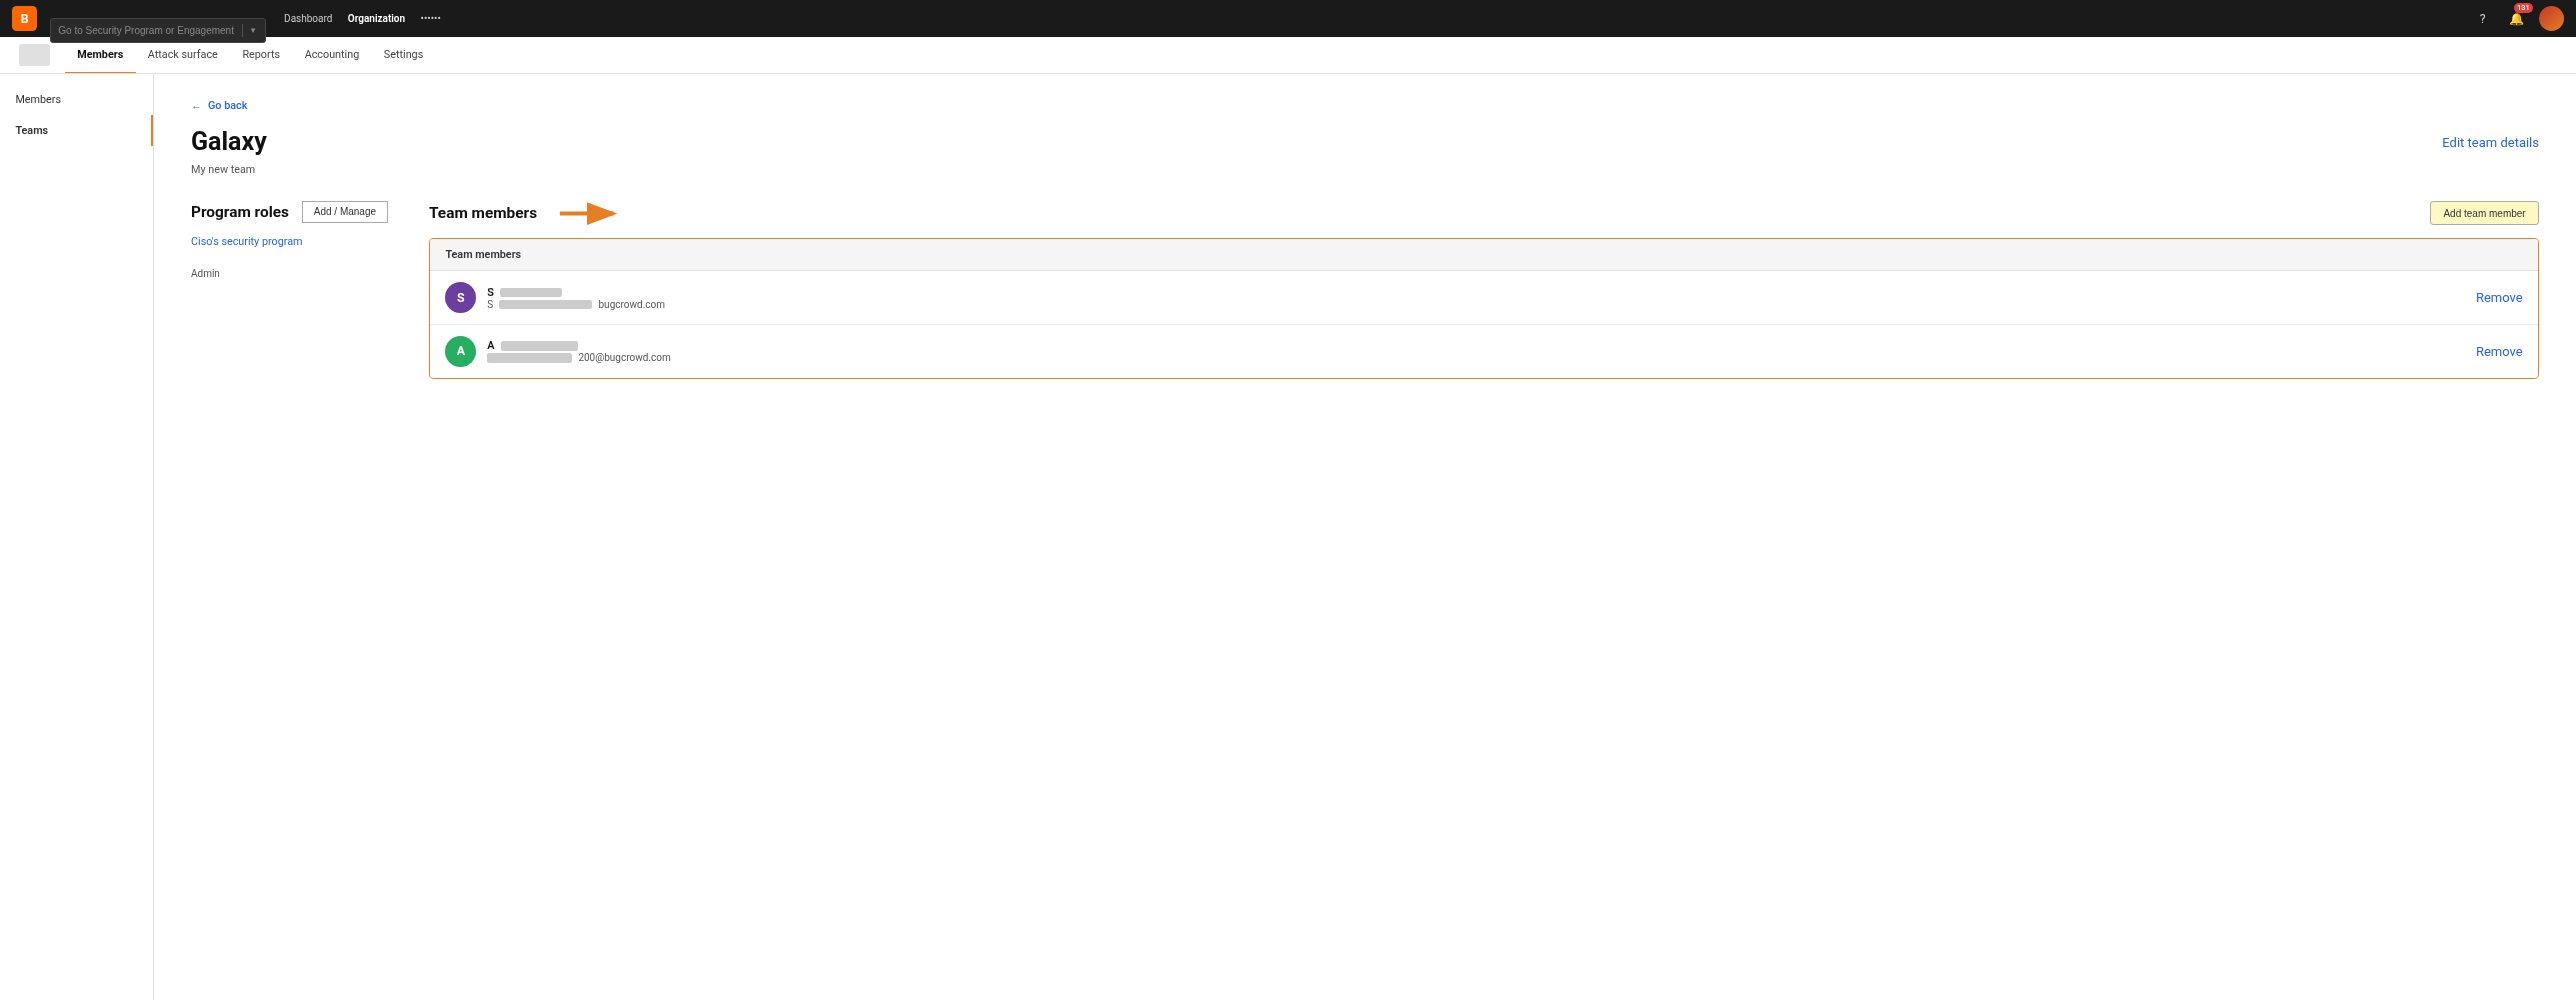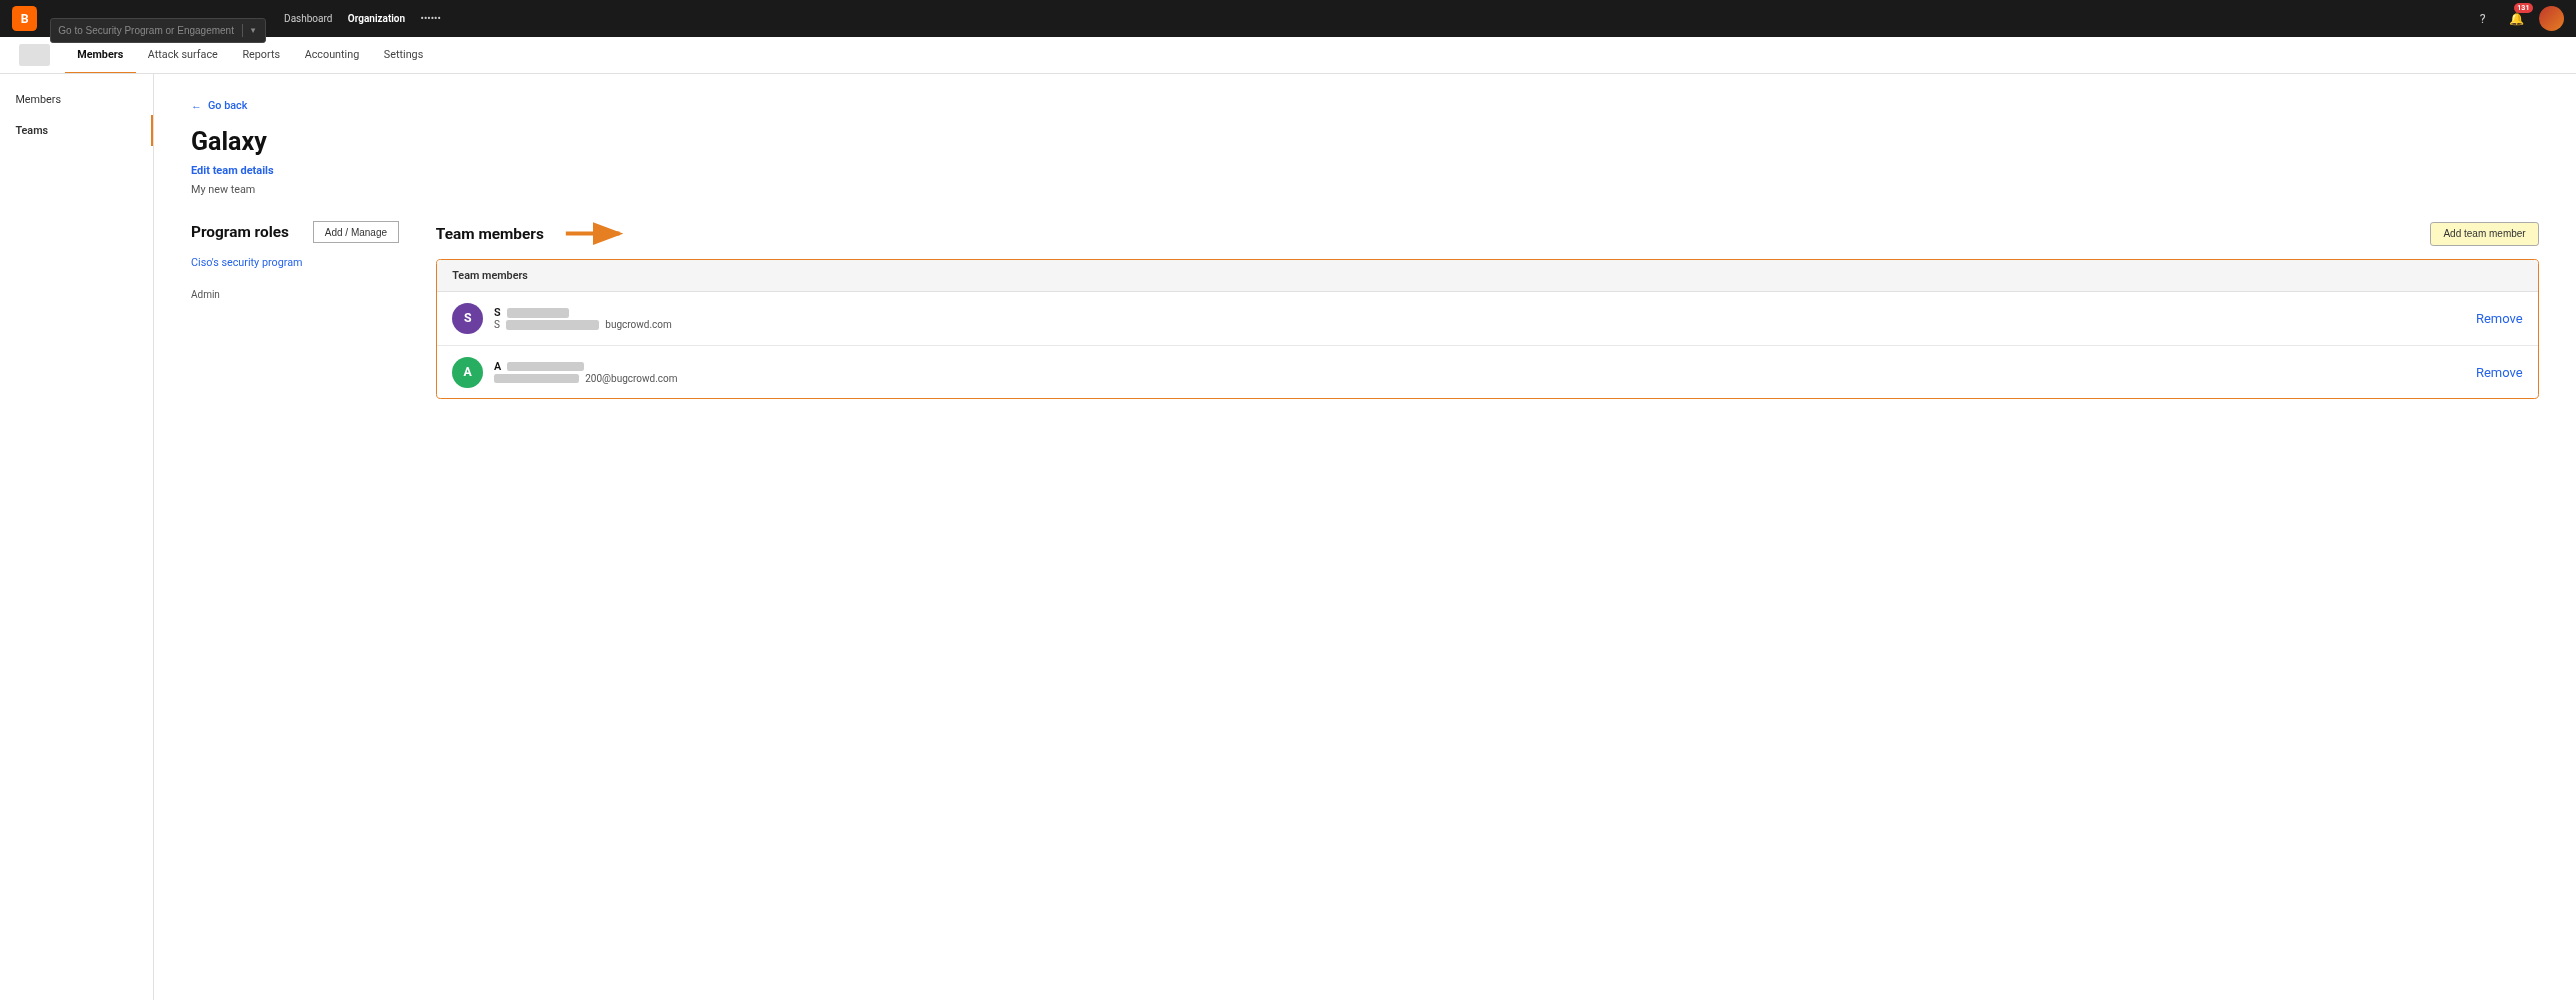--- a/index.html
+++ b/index.html
@@ -151,52 +151,51 @@
       font-size: 10.8px;
       cursor: pointer;
       font-weight: 500;
       margin-bottom: 15.4px;
     }
     .page-header {
       display: flex;
       align-items: flex-start;
       justify-content: space-between;
       margin-bottom: 6.2px;
-      flex-direction: column;
     }
     .page-title {
       font-size: 25px;
       font-weight: 700;
       color: #111;
     }
     .edit-link {
       color: #2563eb;
-      font-size: 11px;
-      cursor: pointer;
-      font-weight: 700;
+      font-size: 13px;
+      cursor: pointer;
+      font-weight: 400;
       margin-top: 7.7px;
     }
     .page-subtitle {
       color: #555;
       font-size: 10.8px;
       margin-bottom: 25px;
     }
 
     
     .two-col-section {
       display: flex;
       gap: 37px;
       align-items: flex-start;
     }
     .left-col { min-width: 201px; }
     .right-col { flex: 1; }
     .section-header {
       display: flex;
       align-items: center;
-      gap: 24px;
+      gap: 13px;
       margin-bottom: 12.3px;
     }
     .section-title {
       font-size: 15.4px;
       font-weight: 700;
       color: #111;
     }
     .add-manage-btn {
       border: 0.8px solid #aaa;
       background: white;

